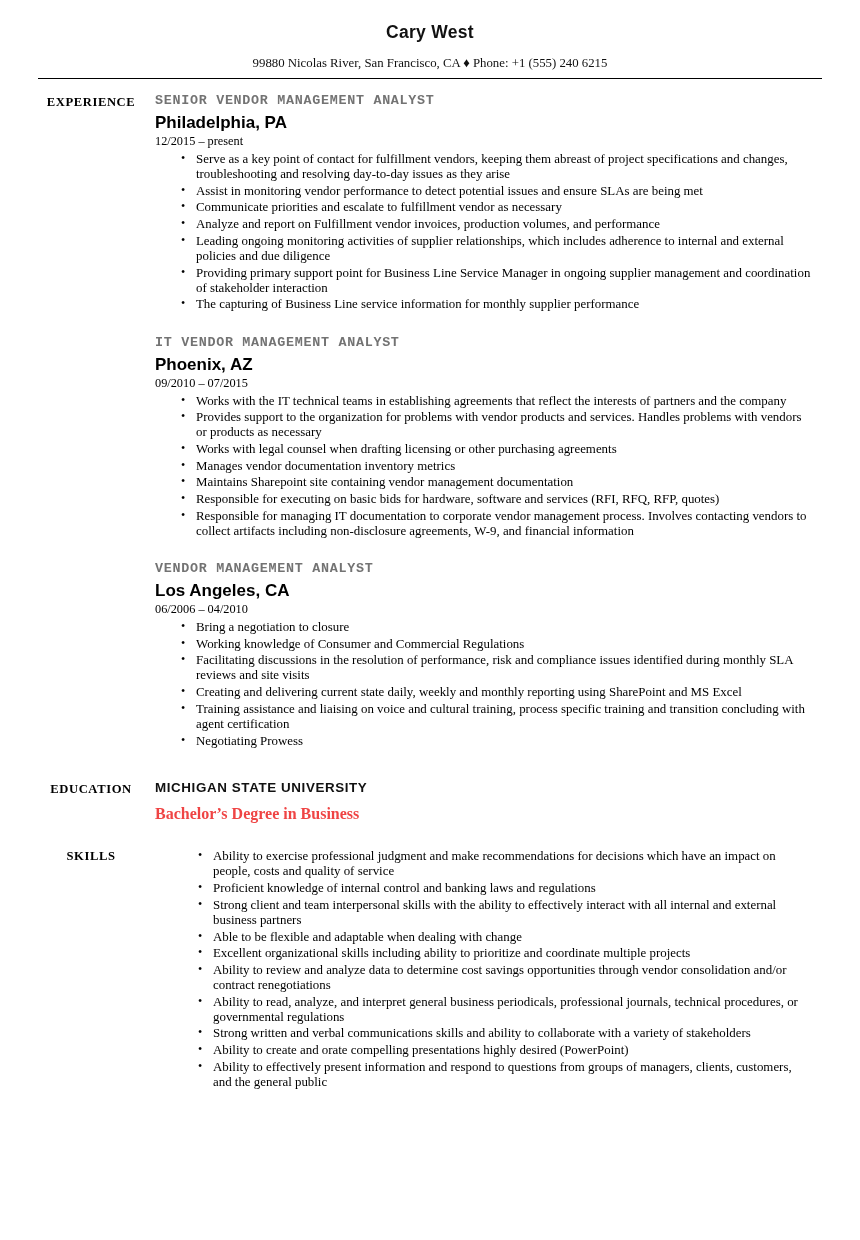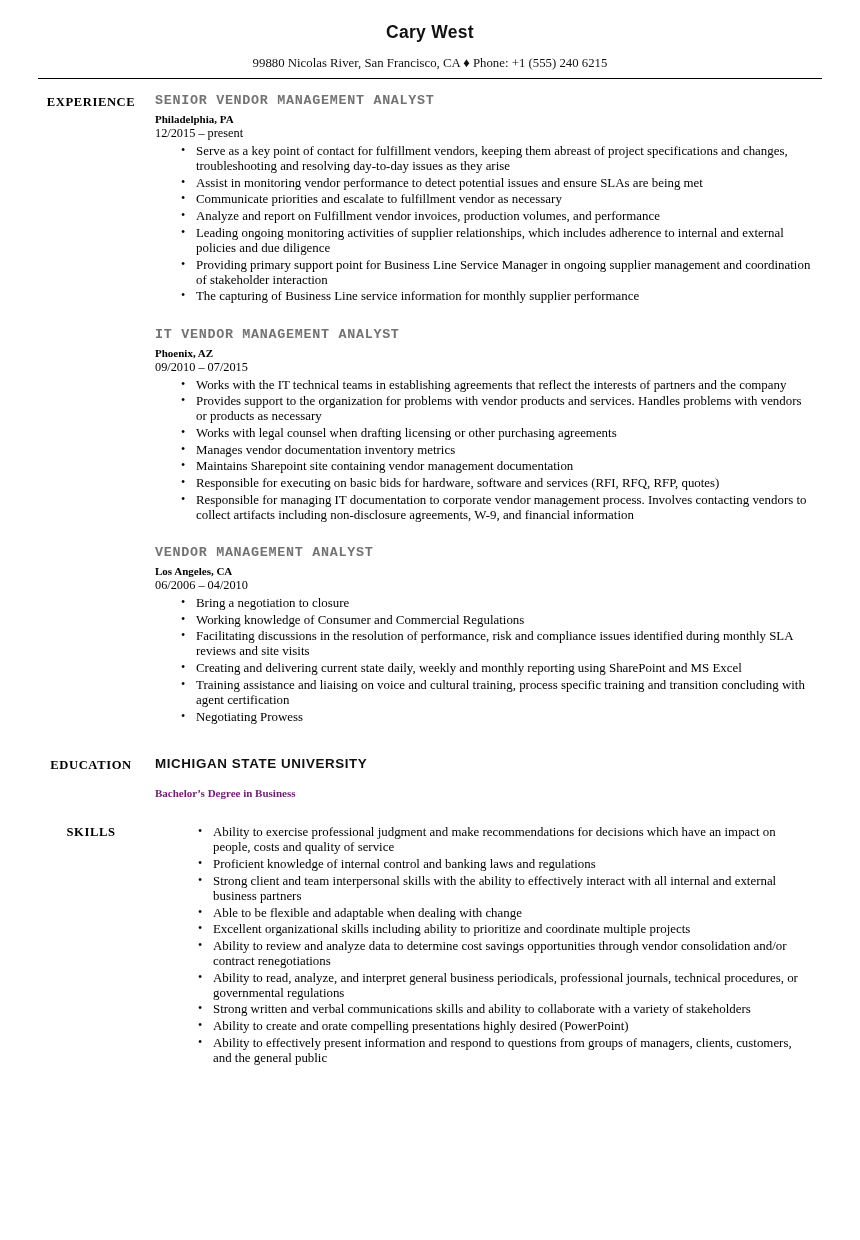--- a/index.html
+++ b/index.html
@@ -69,23 +69,23 @@
   .job + .job { margin-top: 22px; }
   .job-title {
     font-family: Liberation Mono, monospace;
     font-weight: bold;
     font-size: 13.4px;
     letter-spacing: 0.7px;
     color: #737373;
     margin-bottom: 5px;
   }
   .job-location {
-    font-family: Liberation Serif, serif;
-    font-weight: bold;
-    font-size: 11px;
+    font-family: Liberation Sans, sans-serif;
+    font-weight: bold;
+    font-size: 17px;
     color: #000;
   }
   .job-dates {
     font-family: "Liberation Serif", serif;
     font-size: 12.3px;
     color: #000;
     margin-top: 1px;
   }
   ul.bullets {
     list-style: none;
@@ -106,27 +106,27 @@
     left: 0;
     top: -1px;
     font-size: 12px;
   }
   .edu-school {
     font-family: "Liberation Sans", sans-serif;
     font-weight: bold;
     font-size: 13.4px;
     letter-spacing: 0.6px;
     color: #111;
-    margin-bottom: 16px;
+    margin-bottom: 10px;
   }
   .edu-degree {
     font-family: "Liberation Serif", serif;
     font-weight: bold;
-    font-size: 11px;
-    color: #701a75;
+    font-size: 16px;
+    color: #ef4444;
   }
   .section.experience { margin-top: 2px; }
   .section.education { margin-top: 30px; }
   .section.skills { margin-top: 26px; gap: 17px; }
   .section.skills ul.bullets { margin-top: 0; }
   .section.skills .section-label { padding-top: 0; }
 </style>
 </head>
 <body>
 

